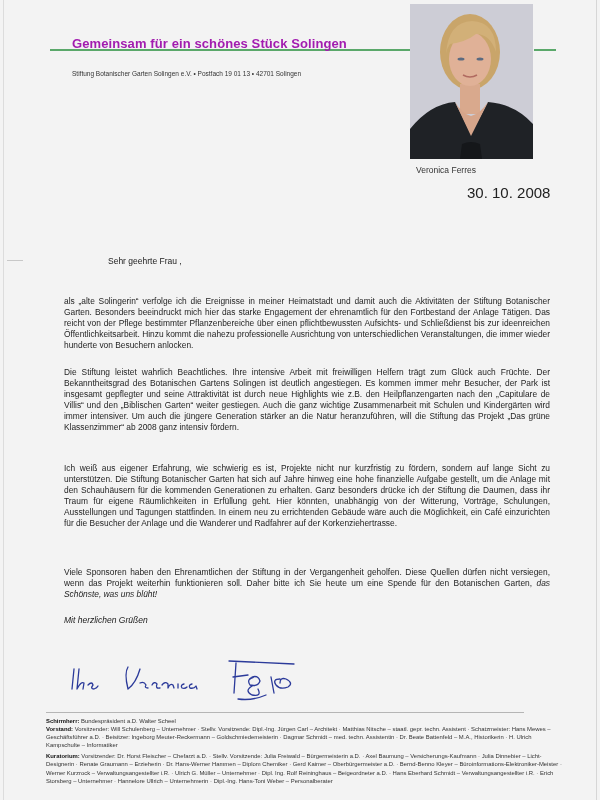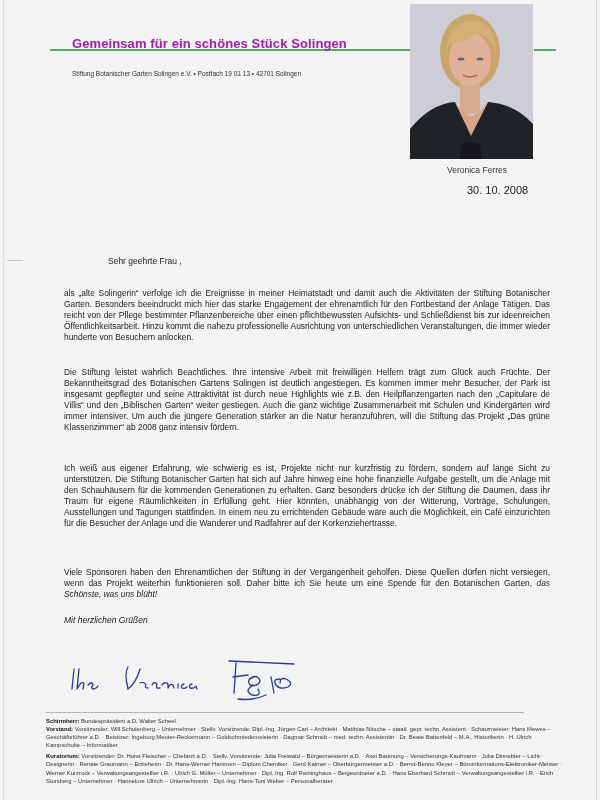--- a/index.html
+++ b/index.html
@@ -22,32 +22,32 @@
     .sender {
       position:absolute; left:72px; top:70px; font-size:6.5px; color:#333;
     }
     .photo {
       position:absolute; left:410px; top:4px; width:123px; height:155px;
       background:linear-gradient(#c9cad3, #d4d4db 60%, #c8c8d0);
       overflow:hidden;
     }
     .photo svg { width:100%; height:100%; display:block; }
     .photo-caption {
-      position:absolute; left:447px; top:165px; font-size:8.5px; color:#333;
+      position:absolute; left:416px; top:165px; font-size:8.5px; color:#333;
     }
     .letter-date {
-      position:absolute; left:467px; top:184px; font-size:11px; color:#222;
+      position:absolute; left:467px; top:184px; font-size:15px; color:#222;
     }
     .margin-mark { position:absolute; left:7px; top:260px; width:16px; height:1px; background:#c8c8c8; }
     .salutation { position:absolute; left:64px; top:256px; font-size:8.5px;margin-left:44px; }
     .body-text {
       position:absolute; left:64px; width:486px;
       font-size:8.4px; line-height:10.9px; text-align:justify; color:#1e1e1e;
     }
-    .p1 { top:288px; }
+    .p1 { top:296px; }
     .p2 { top:367px; }
     .p3 { top:463px; }
     .p4 { top:567px; }
     .closing { position:absolute; left:64px; top:615px; font-size:8.5px;font-style:italic; }
     .signature { position:absolute; left:66px; top:655px; width:250px; height:48px; }
     .footer-rule { position:absolute; left:46px; top:712px; width:478px; height:1px; background:#b5b5b5; }
     .footer {
       position:absolute; left:46px; top:717px; width:520px;
       font-size:5.9px; line-height:8.1px; color:#333;
     }

